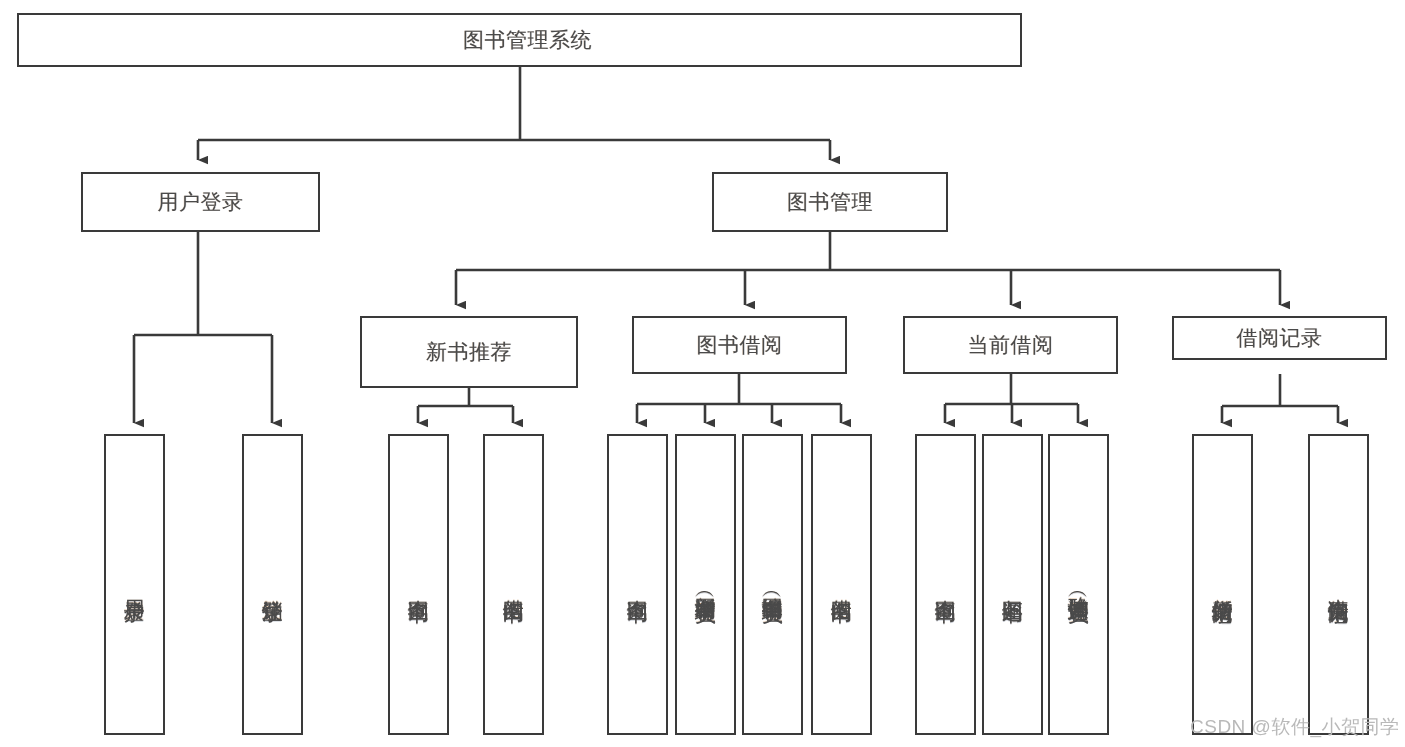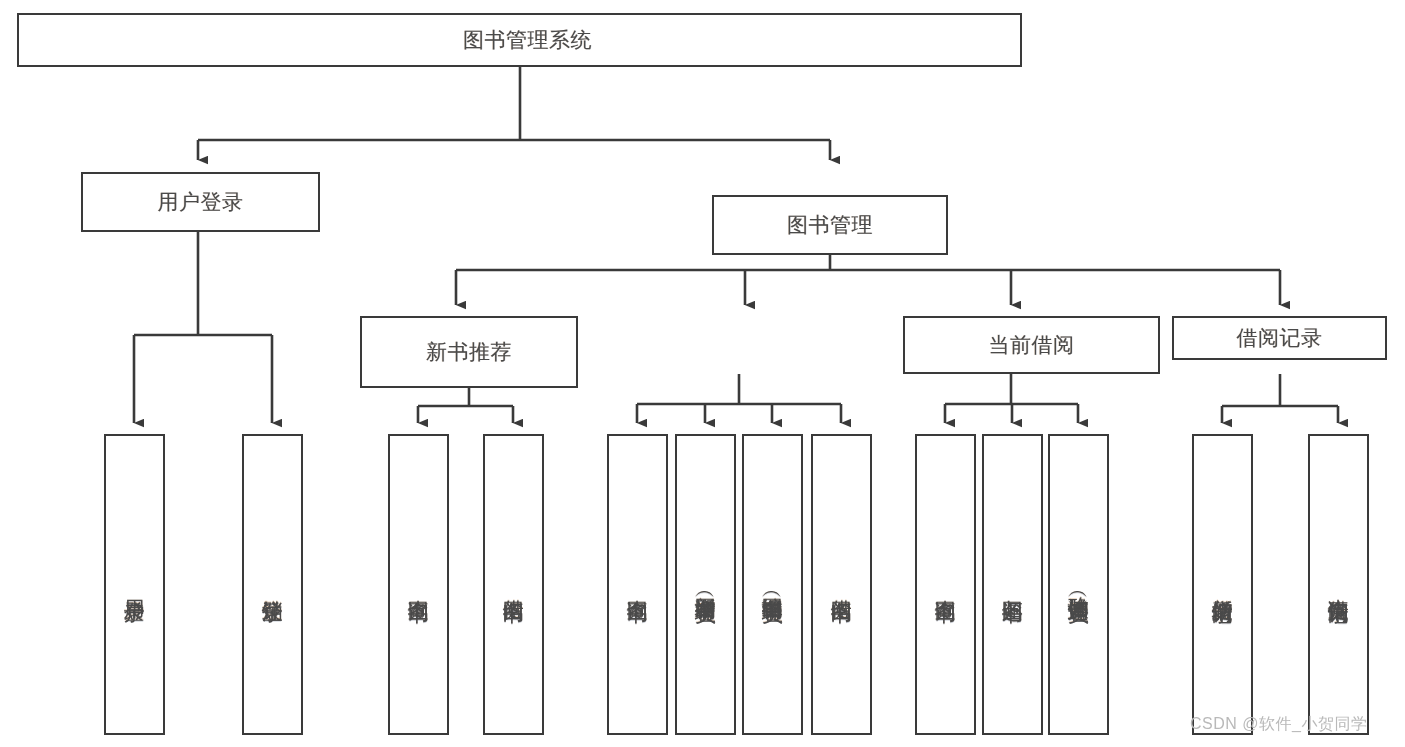--- a/index.html
+++ b/index.html
@@ -58,21 +58,21 @@
     text-shadow: 0 0.6px 0 rgba(120,130,150,0.30), 0 -0.5px 0 rgba(190,130,70,0.30);
   }
   .leaf-box {
     align-items: center;
     justify-content: center;
   }
   #watermark {
     position: absolute;
     left: 1190px;
     top: 714px;
-    font-size: 16px;
+    font-size: 19px;
     color: #b9b9b9;
     white-space: nowrap;
     letter-spacing: 0.5px;
   }
 </style>
 </head>
 <body>
 
 <div id="diagram-canvas">
 
@@ -127,30 +127,33 @@
   </svg>
 
   <div class="node-box root" style="left:17px; top:13px; width:1005px; height:54px;">
     <span class="node-label-h">图书管理系统</span>
   </div>
 
   <div class="node-box" style="left:81px; top:172px; width:239px; height:60px;">
     <span class="node-label-h">用户登录</span>
   </div>
 
-  <div class="node-box" style="left:712px; top:172px; width:236px; height:60px;margin-top:23px;">
+  <div class="node-box" style="left:712px; top:172px; width:236px; height:60px;">
     <span class="node-label-h">图书管理</span>
   </div>
 
   <div class="node-box" style="left:360px; top:316px; width:218px; height:72px;">
     <span class="node-label-h">新书推荐</span>
   </div>
 
-
-  <div class="node-box" style="left:903px; top:316px; width:257px; height:58px;">
+  <div class="node-box" style="left:632px; top:316px; width:215px; height:58px;">
+    <span class="node-label-h">图书借阅</span>
+  </div>
+
+  <div class="node-box" style="left:903px; top:316px; width:215px; height:58px;">
     <span class="node-label-h">当前借阅</span>
   </div>
 
   <div class="node-box" style="left:1172px; top:316px; width:215px; height:44px;">
     <span class="node-label-h">借阅记录</span>
   </div>
 
   <div class="node-box leaf-box" style="left:104px; top:434px; width:61px; height:301px;">
     <span class="node-label-v">用户登录</span>
   </div>

